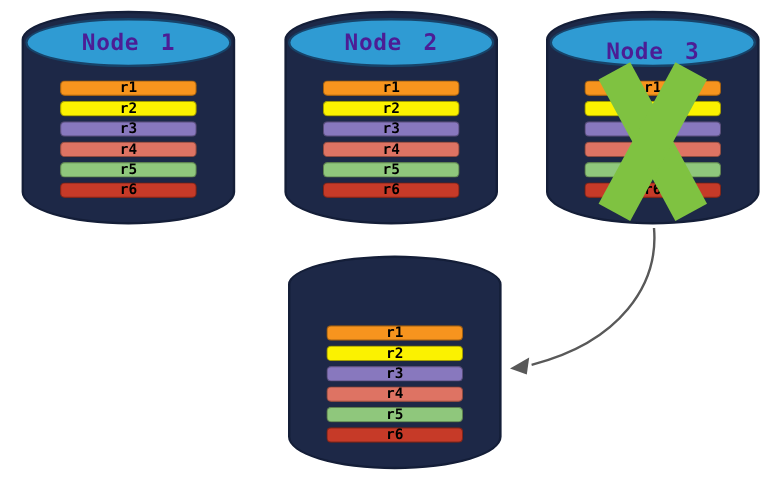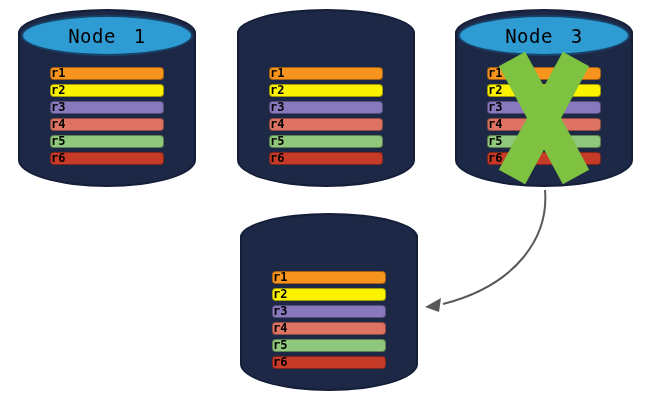--- a/index.html
+++ b/index.html
@@ -36,42 +36,42 @@
     height: 41px;
     box-sizing: border-box;
     background: #2F9BD3;
     border: 2px solid rgba(16, 38, 70, 0.75);
     border-radius: 50%;
     display: flex;
     align-items: center;
     justify-content: center;
   }
   .node-label {
-    color: #000000;
+    color: #4c1d95;
     font-size: 19px;
-    font-weight: normal;
+    font-weight: bold;
     letter-spacing: 0.5px;
     word-spacing: 6px;
     white-space: pre;
   }
   .bars {
     position: absolute;
     left: 32px;
     right: 32px;
     top: 58px;
   }
   .bar {
     height: 13px;
     margin-bottom: 4px;
     box-sizing: border-box;
     border: 1px solid rgba(0, 0, 0, 0.35);
     border-radius: 4px;
     display: flex;
     align-items: center;
-    justify-content: flex-start;
+    justify-content: center;
   }
   .bar span {
     color: #000000;
     font-size: 12px;
     font-weight: bold;
     line-height: 11px;
   }
   .x-mark {
     position: absolute;
     left: 40px;
@@ -116,20 +116,23 @@
           <span>r5</span>
         </div>
       <div class="bar" style="background: rgb(198, 58, 40);">
           <span>r6</span>
         </div>
     </div>
   </div>
 
   <div class="node" style="left:237px; top:9px;">
     <div class="cyl-body" style="background: rgb(29, 40, 71);"></div>
+    <div class="cyl-top" style="background: rgb(47, 155, 211);">
+      <span class="node-label">Node 2</span>
+    </div>
     <div class="bars">
       <div class="bar" style="background: rgb(247, 148, 30);">
           <span>r1</span>
         </div>
       <div class="bar" style="background: rgb(251, 242, 0);">
           <span>r2</span>
         </div>
       <div class="bar" style="background: rgb(136, 120, 190);">
           <span>r3</span>
         </div>
@@ -140,21 +143,21 @@
           <span>r5</span>
         </div>
       <div class="bar" style="background: rgb(198, 58, 40);">
           <span>r6</span>
         </div>
     </div>
   </div>
 
   <div class="node" style="left:455px; top:9px;">
     <div class="cyl-body" style="background: rgb(29, 40, 71);"></div>
-    <div class="cyl-top" style="background: rgb(47, 155, 211);">
+    <div class="cyl-top" style="background: rgb(47, 155, 211); align-items: flex-end;">
       <span class="node-label">Node 3</span>
     </div>
     <div class="bars">
       <div class="bar" style="background: rgb(247, 148, 30);">
           <span>r1</span>
         </div>
       <div class="bar" style="background: rgb(251, 242, 0);">
           <span>r2</span>
         </div>
       <div class="bar" style="background: rgb(136, 120, 190);">

